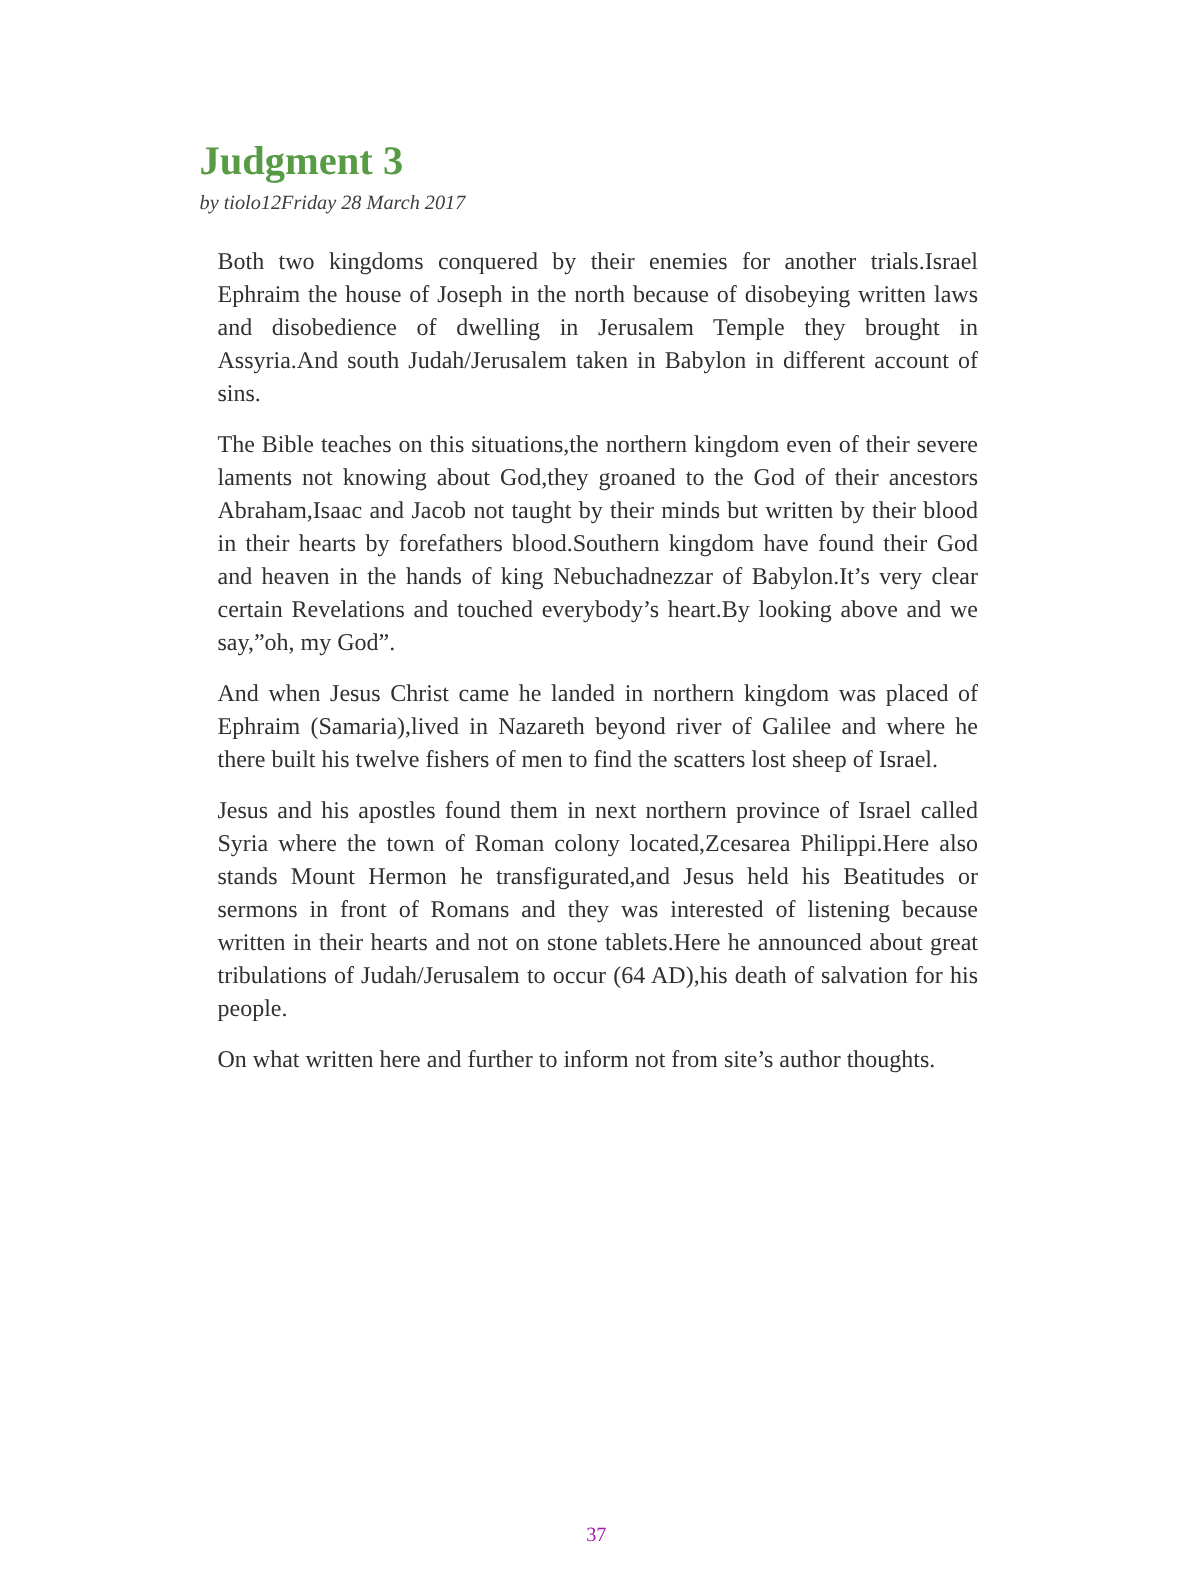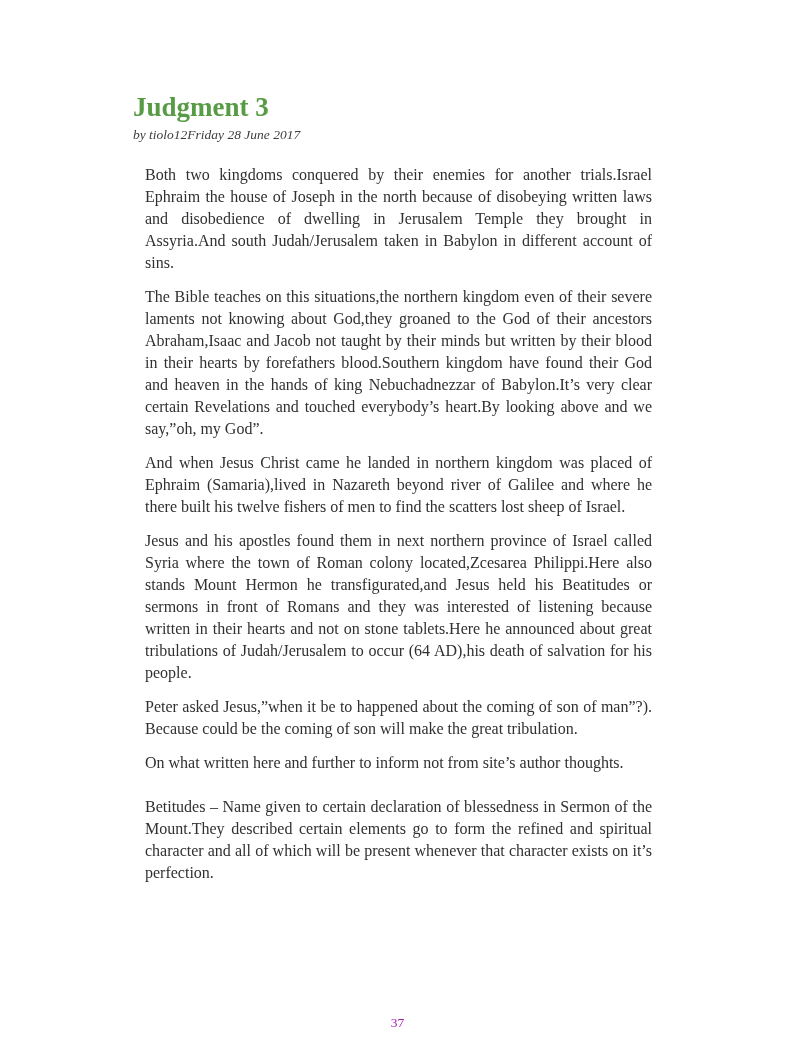--- a/index.html
+++ b/index.html
@@ -58,27 +58,25 @@
     font-size: 13.5px;
     color: #a21caf;
   }
 </style>
 </head>
 <body>
 
 <div class="page">
   <div class="content">
     <h1 class="title">Judgment 3</h1>
-    <div class="byline">by tiolo12Friday 28 June 2017</div>
+    <div class="byline">by tiolo12Friday 28 March 2017</div>
     <div class="body-text">
       <p>Both two kingdoms conquered by their enemies for another trials.Israel Ephraim the house of Joseph in the north because of disobeying written laws and disobedience of dwelling in Jerusalem Temple they brought in Assyria.And south Judah/Jerusalem taken in Babylon in different account of sins.</p>
       <p>The Bible teaches on this situations,the northern kingdom even of their severe laments not knowing about God,they groaned to the God of their ancestors Abraham,Isaac and Jacob not taught by their minds but written by their blood in their hearts by forefathers blood.Southern kingdom have found their God and heaven in the hands of king Nebuchadnezzar of Babylon.It’s very clear certain Revelations and touched everybody’s heart.By looking above and we say,”oh, my God”.</p>
       <p>And when Jesus Christ came he landed in northern kingdom was placed of Ephraim (Samaria),lived in Nazareth beyond river of Galilee and where he there built his twelve fishers of men to find the scatters lost sheep of Israel.</p>
       <p>Jesus and his apostles found them in next northern province of Israel called Syria where the town of Roman colony located,Zcesarea Philippi.Here also stands Mount Hermon he transfigurated,and Jesus held his Beatitudes or sermons in front of Romans and they was interested of listening because written in their hearts and not on stone tablets.Here he announced about great tribulations of Judah/Jerusalem to occur (64 AD),his death of salvation for his people.</p>
-      <p>Peter asked Jesus,”when it be to happened about the coming of son of man”?). Because could be the coming of son will make the great tribulation.</p>
       <p>On what written here and further to inform not from site’s author thoughts.</p>
       <div class="footnote-block">
-        <p>Betitudes – Name given to certain declaration of blessedness in Sermon of the Mount.They described certain elements go to form the refined and spiritual character and all of which will be present whenever that character exists on it’s perfection.</p>
       </div>
     </div>
   </div>
   <div class="page-number">37</div>
 </div>
 
 </body></html>

